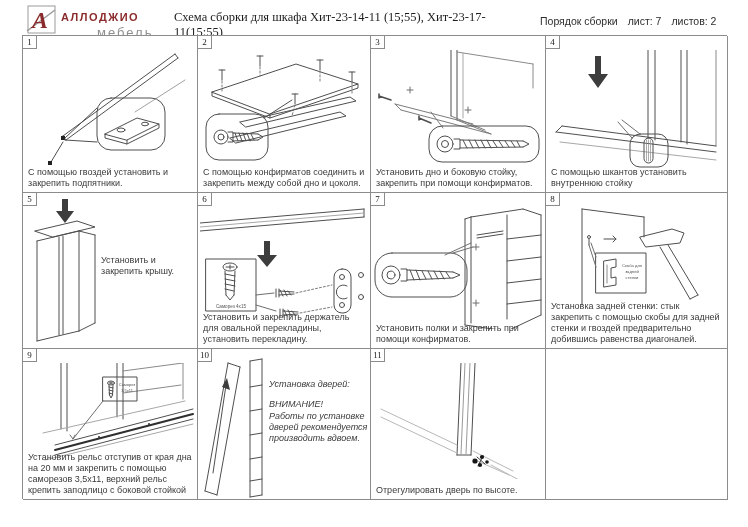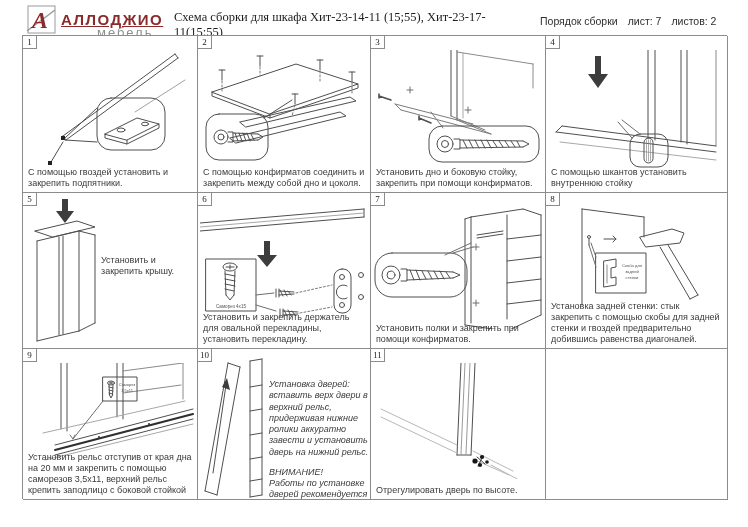--- a/index.html
+++ b/index.html
@@ -2,22 +2,22 @@
 <html><head>
 <meta charset="utf-8">
 <style>
   * { margin:0; padding:0; box-sizing:border-box; }
   body { background:#fff; }
   .page { position:relative; width:748px; height:527px; background:#fff; overflow:hidden;
           font-family:"Liberation Sans", sans-serif; color:#3a3a3a; }
 
   
   .logo-box { position:absolute; left:26px; top:4px; width:31px; height:31px; }
-  .brand { position:absolute; left:61px; top:11px; font-size:15px; font-weight:bold;
-           letter-spacing:1.5px; color:#8b2a2b;text-decoration:underline; }
+  .brand { position:absolute; left:61px; top:11px; font-size:11px; font-weight:bold;
+           letter-spacing:1.5px; color:#8b2a2b; }
   .brand-sub { position:absolute; left:97px; top:25px; font-size:13px; letter-spacing:2px; color:#8f8f8f; }
   .doc-title { position:absolute; left:174px; top:10px; width:330px;
                font-family:"Liberation Serif", serif; font-size:12.5px; line-height:1.18; color:#1d1d1d; }
   .hdr-right { position:absolute; left:540px; top:15px; width:190px; font-size:10.5px; color:#2e2e2e; }
   .hdr-right span { margin-right:10px; }
 
   
   .sheet { position:absolute; left:22px; top:35px; width:705px; height:464px;
            display:grid; grid-template-columns:175px 173px 175px 182px;
            grid-template-rows:157px 156px 151px;
@@ -345,21 +345,20 @@
           </g>
           <g>
             <path d="M13,116 L26,28"></path>
             <polygon points="22,30 30,33 27,21" fill="#3d3d3d" stroke="none"></polygon>
           </g>
           <path d="M3,143 L14,147 M11,143 L14,147 L10,148"></path>
         </svg>
       </div>
       <div class="cap-mid" style="left:71px; top:30px; width:100px;font-style:italic;">
         <div>Установка дверей:</div>
-        <div>вставить верх двери в верхний рельс, придерживая нижние ролики аккуратно завести и установить дверь на нижний рельс.</div>
         <div class="warn-gap"></div>
         <div>ВНИМАНИЕ!</div>
         <div>Работы по установке дверей рекомендуется производить вдвоем.</div>
       </div>
     </div>
 
     <div class="cell">
       <div class="num">11</div>
       <div class="diagram" style="left:2px; top:14px;">
         <svg width="170" height="116" viewBox="0 0 170 116" fill="none" stroke="#4f4f4f" stroke-width="1" stroke-linecap="round" stroke-linejoin="round">

